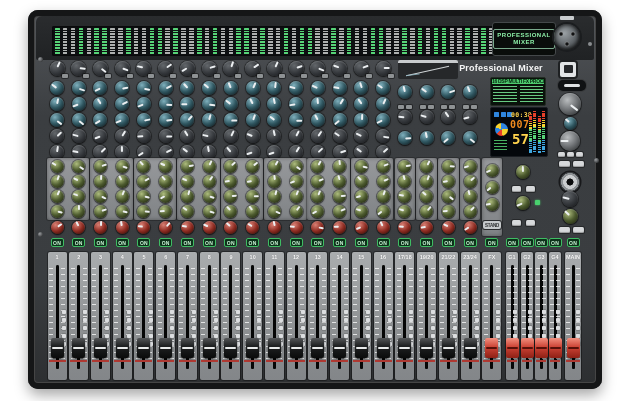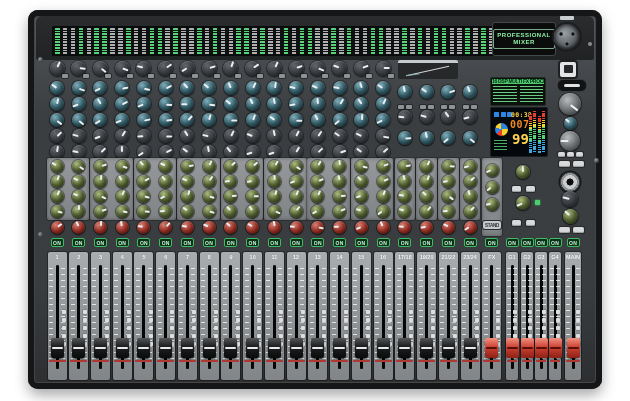--- a/index.html
+++ b/index.html
@@ -170,20 +170,21 @@
       </div>
     </div>
     <div class="xlr-label"></div>
     <div class="xlr">
       <span class="pin p1"></span>
       <span class="pin p2"></span>
       <span class="pin p3"></span>
     </div>
     <div class="led-dot"></div>
 
+    <div class="brand-print">Professional Mixer</div>
 
     <div class="comp-graphic">
       <svg viewBox="0 0 60 19">
         <path d="M4 15 L55 4" stroke="#cfd3d5" stroke-width="1.2" fill="none"></path>
         <path d="M4 15 L20 13" stroke="#8fb5c2" stroke-width="1" fill="none"></path>
       </svg>
     </div>
 
     <div class="lcd-green">
       <div class="lcd-header">16 DSP MULTI FX PROCESSOR</div>
@@ -195,21 +196,21 @@
 
     <div class="color-screen">
       <div class="cs-squares">
         <span></span>
         <span></span>
         <span></span>
       </div>
       <div class="cs-time">00:38</div>
       <div class="cs-pie"></div>
       <div class="cs-prog">007</div>
-      <div class="cs-big">99</div>
+      <div class="cs-big">57</div>
       <div class="cs-greenbits"></div>
       <div class="cs-meters">
         <i></i>
         <i></i>
         <i></i>
         <i></i>
       </div>
     </div>
 
     <div class="usb-port"></div>

